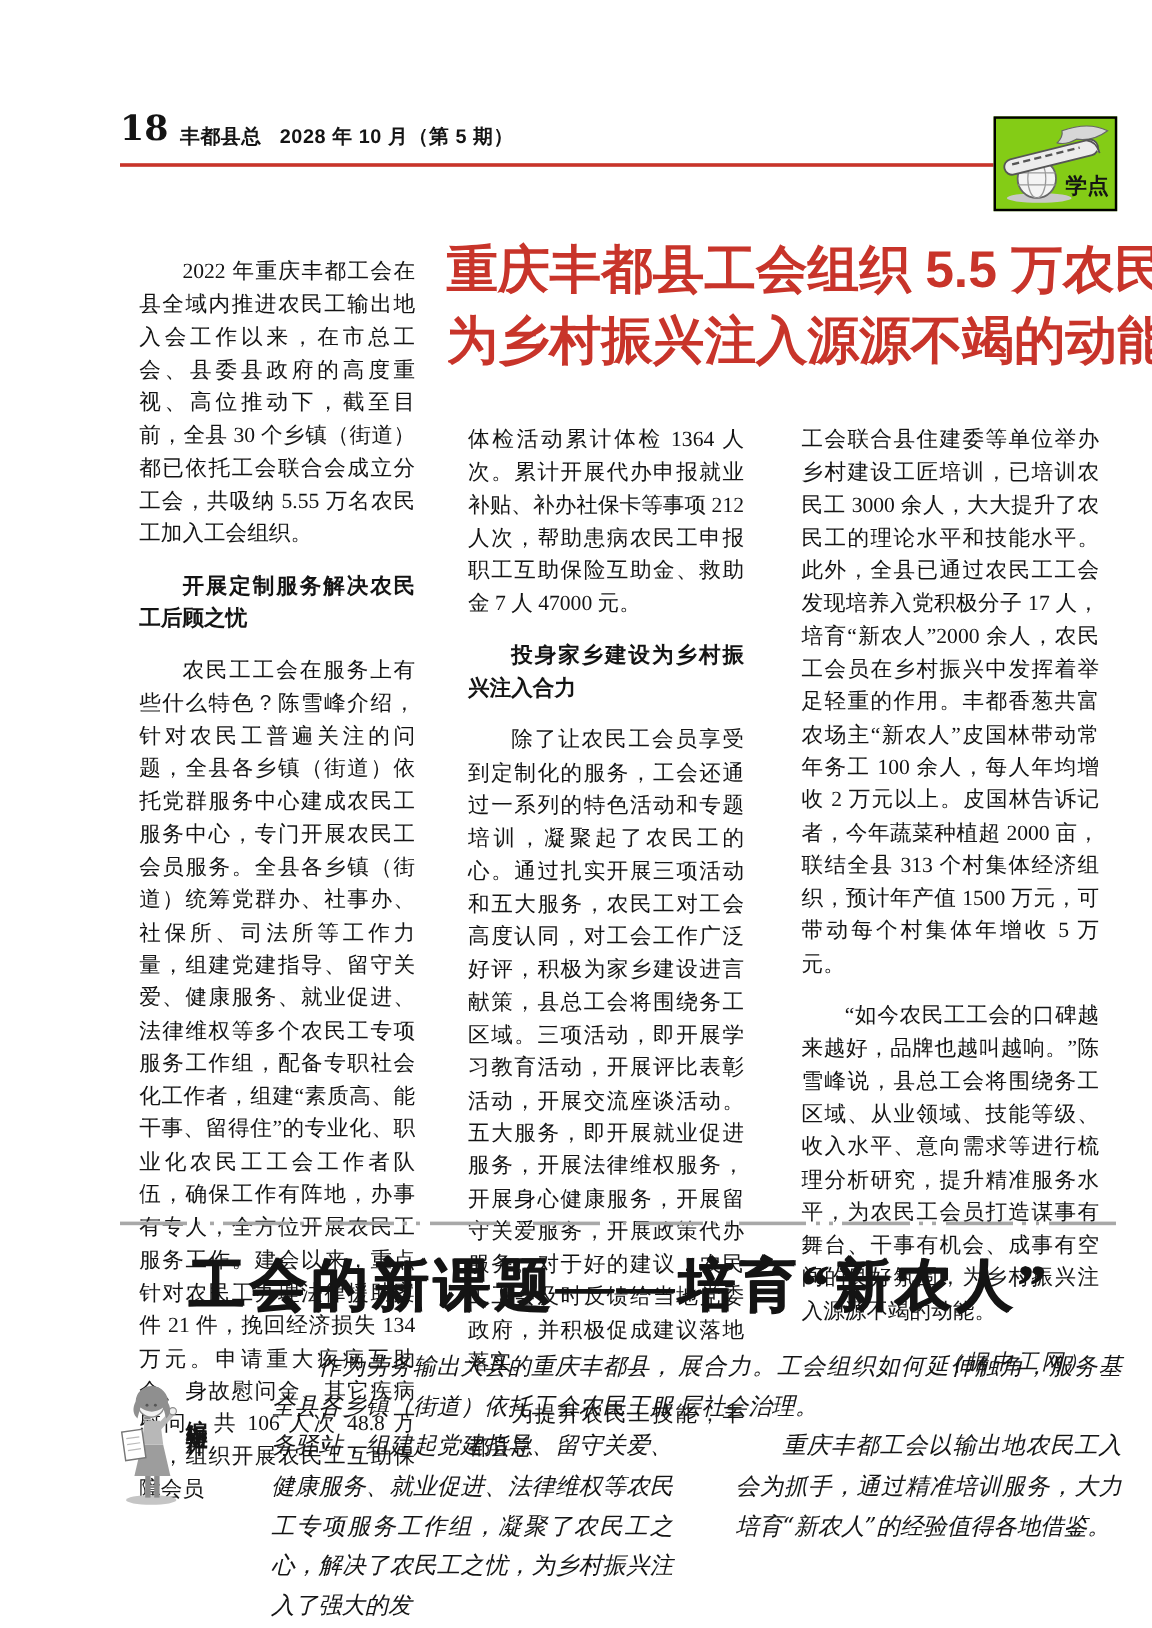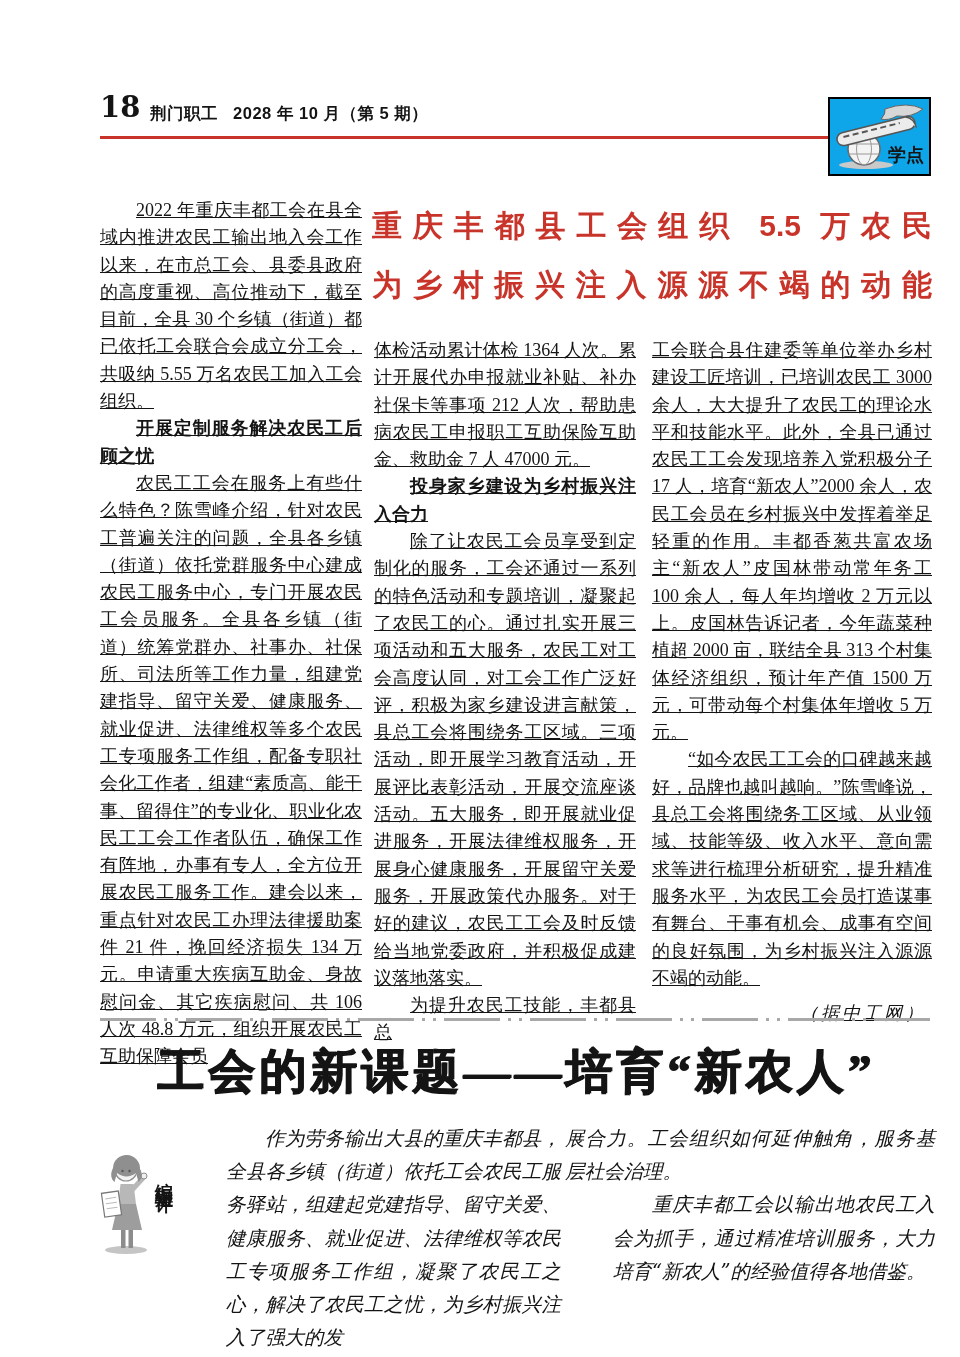--- a/index.html
+++ b/index.html
@@ -8,35 +8,35 @@
 
   
   .header-num{position:absolute;left:100px;top:90px;font-size:29px;font-weight:bold;
               font-family:"DejaVu Serif","Liberation Serif",serif;}
   .header-meta{position:absolute;left:150px;top:103px;font-size:16.5px;font-weight:bold;
                font-family:"Liberation Sans","DejaVu Sans",sans-serif;letter-spacing:.5px;}
   .header-meta .issue{margin-left:10px;}
   .header-rule{position:absolute;left:100px;top:136px;width:728px;height:2.5px;
                background:var(--rule-red,#c8342a);}
   .corner-badge{position:absolute;left:828px;top:97px;width:103px;height:79px;
-                border:2.5px solid #000;box-sizing:border-box;background:#0ea5e9;}
+                border:2.5px solid #000;box-sizing:border-box;background:#84cc16;}
   .corner-badge svg{position:absolute;left:0;top:0;}
   .badge-label{position:absolute;right:5px;bottom:7px;font-size:18px;font-weight:bold;
                font-family:"Liberation Sans","DejaVu Sans",sans-serif;}
 
   
   .headline{position:absolute;left:372px;top:196px;width:560px;
             color:var(--headline-red,#c8342a);
             font-family:"Liberation Sans","DejaVu Sans",sans-serif;
-            font-weight:900;font-size:30px;line-height:59px;}
+            font-weight:900;font-size:43px;line-height:59px;}
   .hl-line{text-align:justify;text-align-last:justify;white-space:nowrap;}
 
   
   .col{position:absolute;font-size:18px;line-height:27.3px;text-align:justify;}
-  .col p{margin:0;text-decoration:underline;}
+  .col p{margin:16px;}
   .col p.indent{text-indent:2em;}
   .col-left{left:100px;top:197px;width:262px;}
   .col-mid{left:374px;top:337px;width:262px;}
   .col-right{left:652px;top:337px;width:280px;}
   .subhead{font-family:"Liberation Sans","DejaVu Sans",sans-serif;font-weight:bold;
            text-indent:2em;}
   .byline{text-align:center;text-align-last:right;font-style:italic;letter-spacing:3px;
           padding-right:6px;margin-top:8px !important;}
 
   
@@ -63,21 +63,21 @@
   .ed-left{width:383px;margin-right:4px;}
   .ed-right{width:370px;}
 </style>
 </head>
 <body>
 
 <div class="page">
 
   <div class="header-num">18</div>
   <div class="header-meta">
-    <span>荆门职工</span>
+    <span>丰都县总</span>
     <span class="issue">2028 年 10 月（第 5 期）</span>
   </div>
   <div class="header-rule"></div>
 
   <div class="corner-badge">
     <svg width="98" height="72" viewBox="0 0 98 72">
       <ellipse cx="36" cy="66" rx="27" ry="4" fill="#c9c9c9"></ellipse>
       <circle cx="34" cy="50" r="16" fill="#f4f4f4" stroke="#666" stroke-width="1.5"></circle>
       <ellipse cx="34" cy="50" rx="7.5" ry="16" fill="none" stroke="#999" stroke-width="1"></ellipse>
       <path d="M18.5,45 h31 M18.5,55 h31" stroke="#999" stroke-width="1" fill="none"></path>

